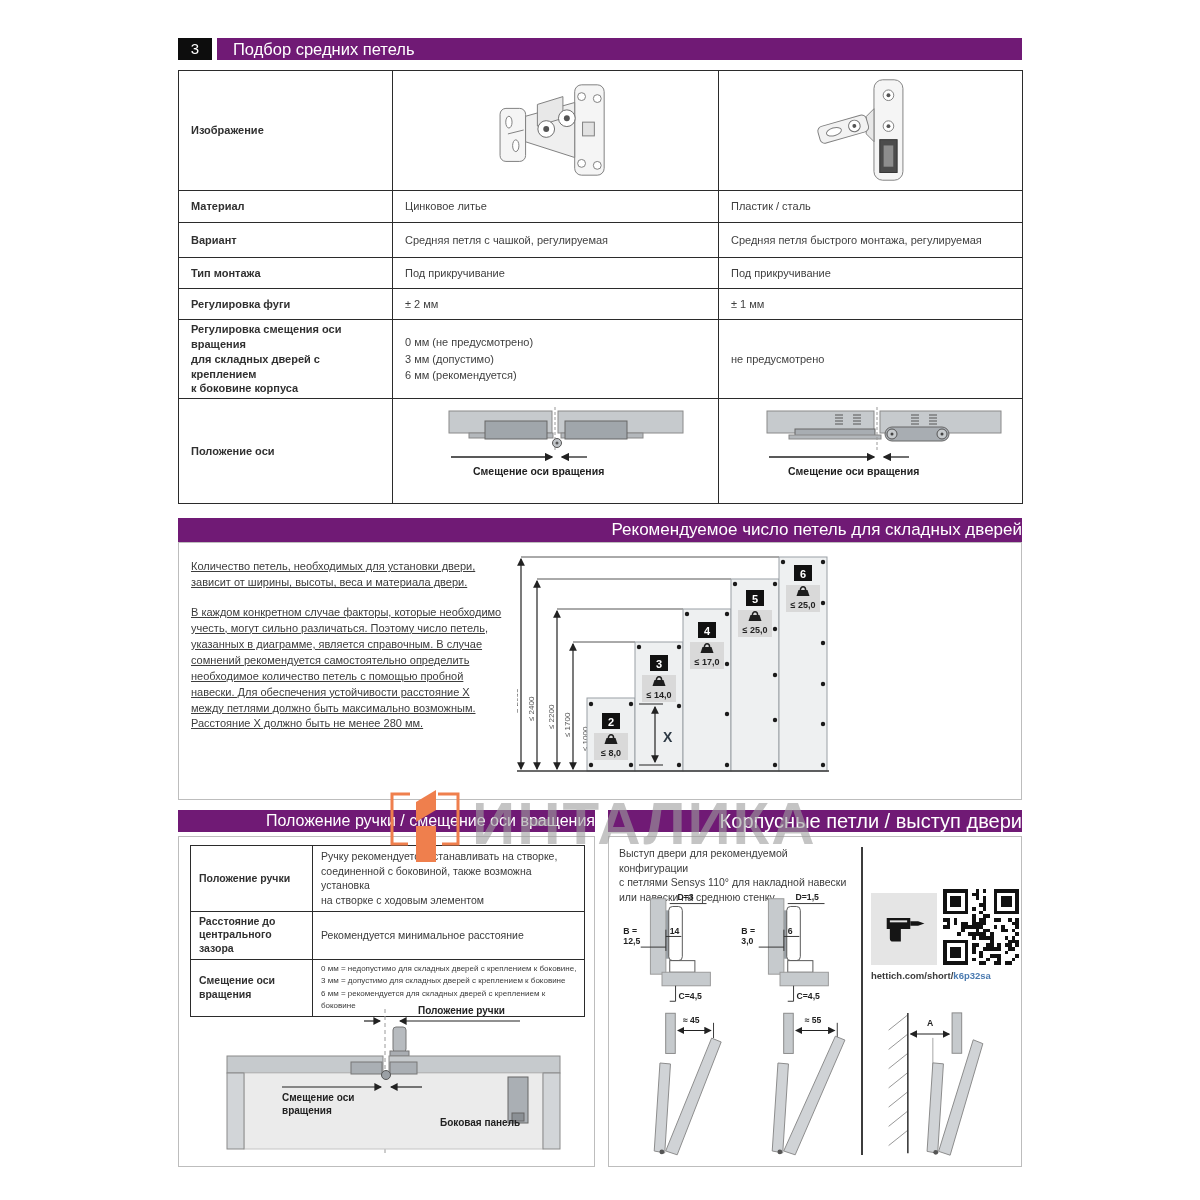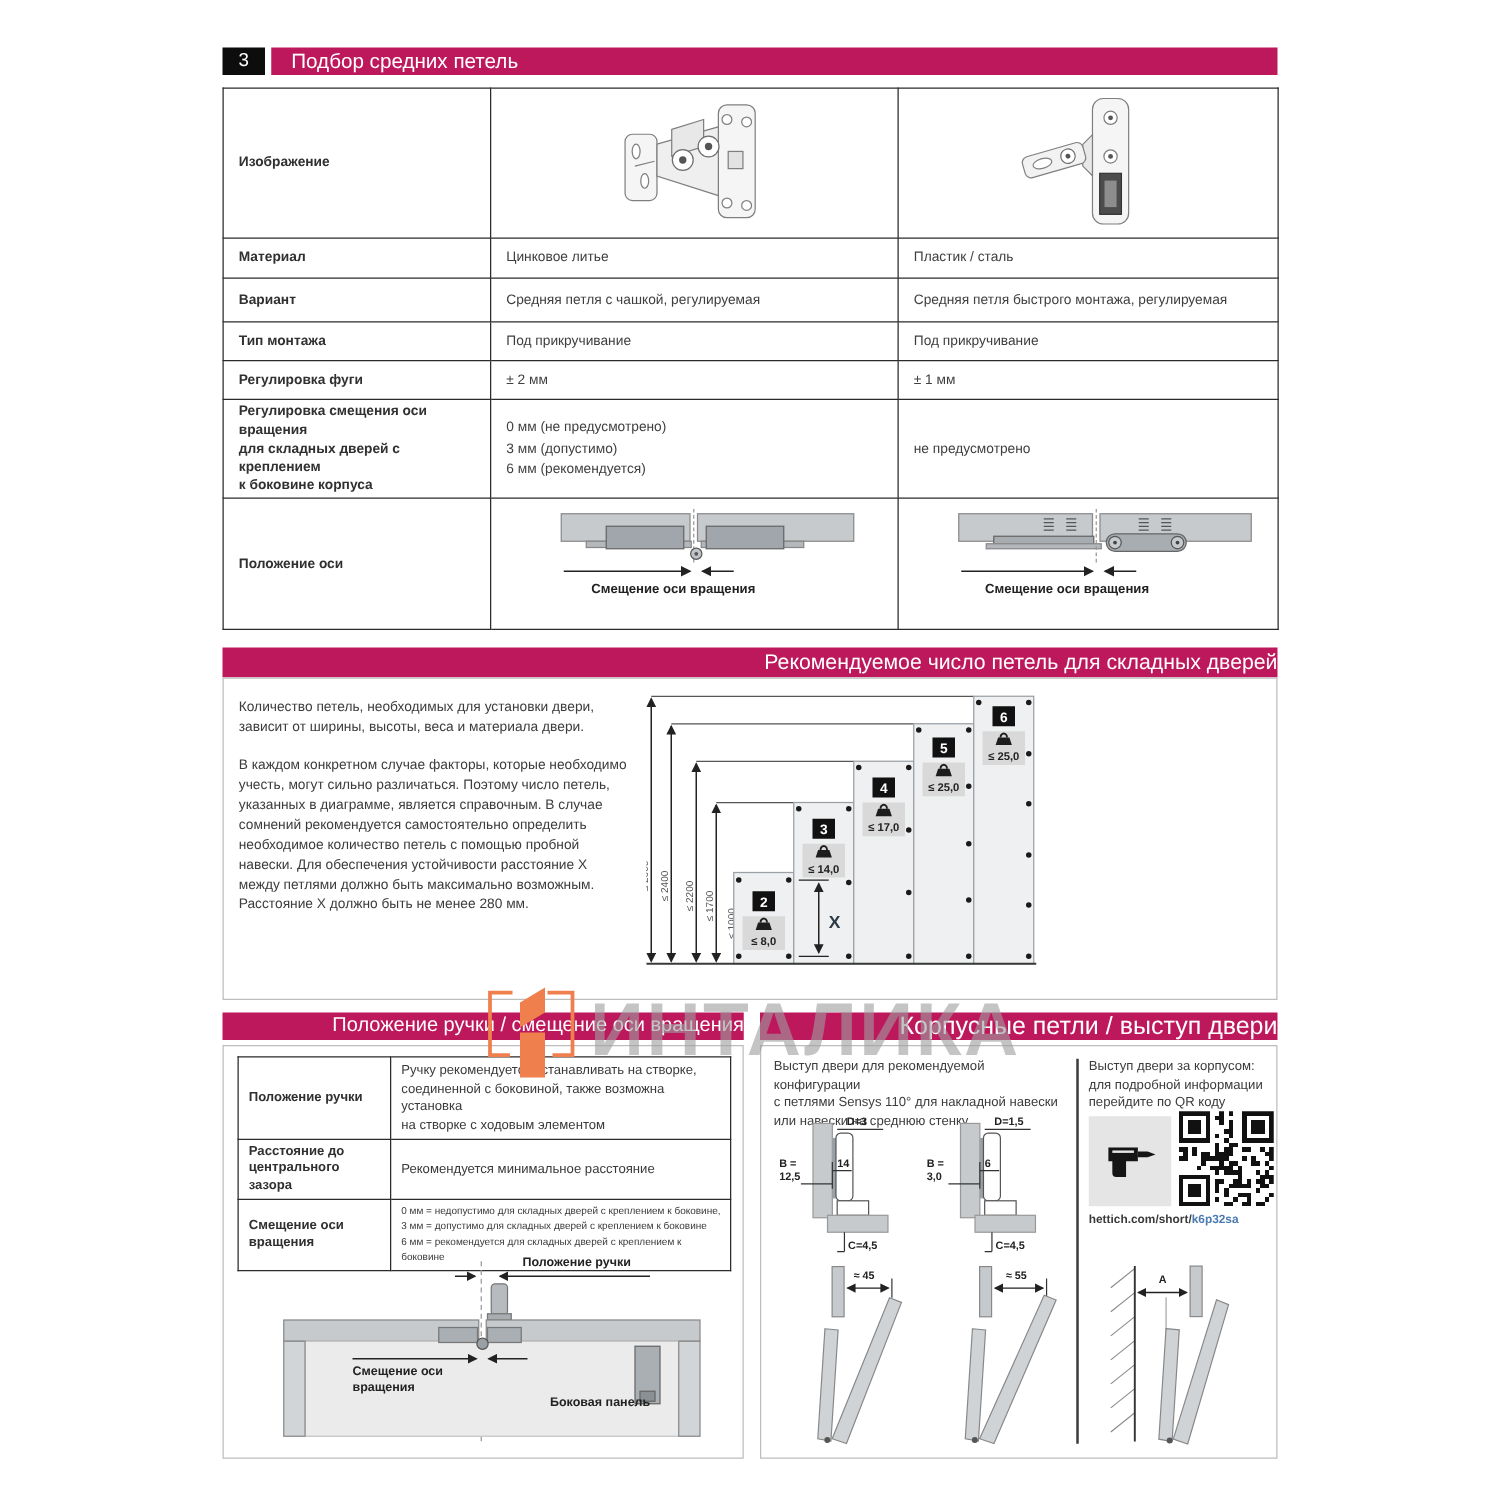--- a/index.html
+++ b/index.html
@@ -1,32 +1,32 @@
 <!DOCTYPE html>
 <html><head>
 <meta charset="utf-8">
 <style>
   html,body{margin:0;padding:0;background:#fff;}
   .page{position:relative;width:1200px;height:1200px;background:#fff;outline:1px solid #e2e2e2;
         font-family:"Liberation Sans",sans-serif;color:#3a3a3a;overflow:hidden;}
   
   .sec-header{position:absolute;display:flex;}
   .sec-num{width:34px;height:22px;background:#0d0d0d;color:#fff;font-size:15px;line-height:22px;text-align:center;}
-  .sec-bar{flex:1;height:22px;background:#be185d;color:#fff;font-size:16.5px;line-height:22px;padding-left:16px;margin-left:5px;}
+  .sec-bar{flex:1;height:22px;background:#701a75;color:#fff;font-size:16.5px;line-height:22px;padding-left:16px;margin-left:5px;}
   .sec-bar.solo{margin-left:0;text-align:right;}
   .sec-bar.tall{height:24px;line-height:24px;font-size:17px;}
   
   table.spec{position:absolute;left:178px;top:70px;width:844px;border-collapse:collapse;table-layout:fixed;}
   table.spec td{border:1px solid #2b2b2b;font-size:11px;color:#3f3f3f;padding:2px 8px 2px 12px;vertical-align:middle;}
   table.spec td.lbl{font-weight:bold;color:#303030;white-space:pre-line;line-height:1.35;}
   table.spec td.val{white-space:pre-line;line-height:1.5;}
   td.imgcell{text-align:center;}
   
   .content-box{position:absolute;border:1px solid #bdbdbd;background:#fff;}
-  .pre{white-space:pre-line;}
+  .pre{white-space:pre-line;text-decoration:underline;}
   
   .mid-text{position:absolute;left:12px;top:16px;width:330px;font-size:11px;line-height:1.45;color:#3c3c3c;}
   .mid-text p{margin:0 0 14px 0;}
   
   .diagram-wrap{position:relative;}
   .dim-caption{position:absolute;font-size:10.5px;font-weight:bold;color:#222;}
   
   .watermark{position:absolute;left:386px;top:753px;z-index:6;display:flex;align-items:center;pointer-events:none;margin-top:29px;}
   .watermark-text{font-size:60px;font-weight:bold;color:#9e9e9e;opacity:.6;letter-spacing:2px;margin-left:8px;line-height:84px;}
   
@@ -373,23 +373,20 @@
   </div>
 
   <div class="sec-header" style="left:608px;top:810px;width:414px;">
     <div class="sec-bar solo" style="font-size:20px">Корпусные петли / выступ двери</div>
   </div>
   <div class="content-box" style="left:608px;top:836px;width:412px;height:329px;">
     <div class="vdivider" style="left:252px;top:10px;height:308px;"></div>
     <div class="note" style="left:10px;top:9px;width:238px;">Выступ двери для рекомендуемой конфигурации
 с петлями Sensys 110° для накладной навески
 или навески на среднюю стенку</div>
-    <div class="note" style="left:262px;top:9px;width:145px;">Выступ двери за корпусом:
-для подробной информации
-перейдите по QR коду</div>
 
     <svg width="112" height="118" viewBox="0 0 115 122" style="position:absolute;left:12px;top:54px">
       <rect x="30" y="8" width="16" height="78" fill="#c6cacd" stroke="#999"></rect>
       <rect x="46" y="20" width="4" height="50" fill="#9aa0a5"></rect>
       <rect x="49" y="16" width="14" height="56" rx="4" fill="#fff" stroke="#555"></rect>
       <rect x="50" y="72" width="26" height="12" fill="#fff" stroke="#555"></rect>
       <rect x="42" y="84" width="50" height="14" fill="#c6cacd" stroke="#999"></rect>
       <line x1="50" y1="13" x2="88" y2="13" stroke="#333"></line>
       <text class="slab" x="58" y="9">D=3</text>
       <text class="slab" x="2" y="44">B =</text>

